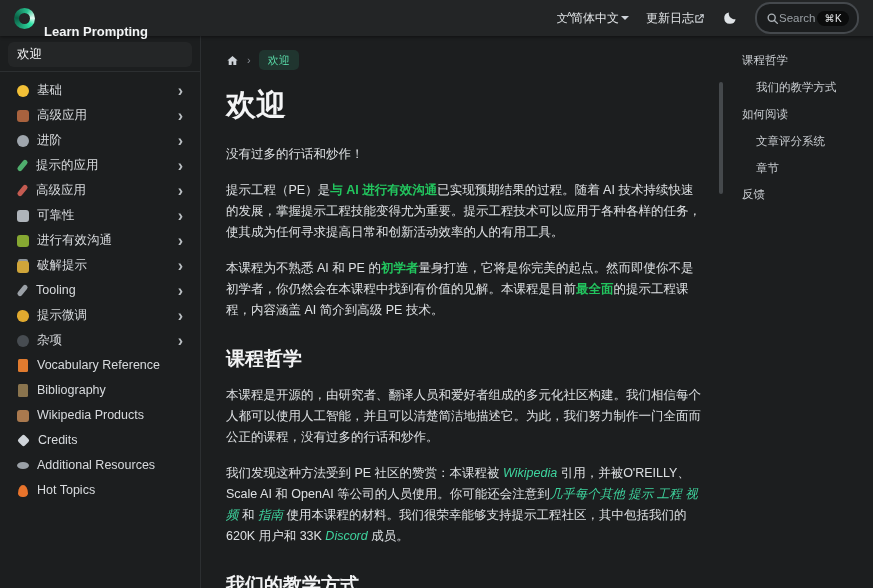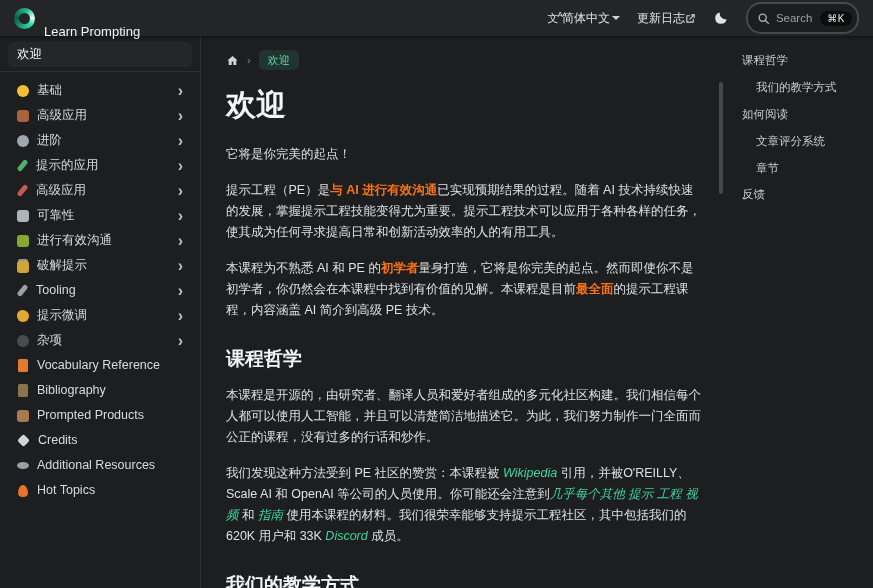--- a/index.html
+++ b/index.html
@@ -17,31 +17,31 @@
     background: #232526;
     display: flex; align-items: center; justify-content: space-between;
     padding: 0 14px;
     box-shadow: 0 1px 3px rgba(0,0,0,.45);
     position: relative; z-index: 5;
   }
   .nav-left { display: flex; align-items: center; gap: 9px; cursor: pointer; }
   .logo { width: 21px; height: 21px; border-radius: 50%; position: relative; flex: none;
     background: conic-gradient(from 130deg, #2fe3a6, #0a5f45 40%, #27c28e 70%, #eafff6 88%, #2fe3a6); }
   .logo::after { content:""; position:absolute; inset:5px; border-radius:50%; background:#232526; }
-  .brand { font-size: 13px; font-weight: normal; color: #f2f4f5; margin-top: 27px; }
+  .brand { font-size: 13px; font-weight: bold; color: #f2f4f5; margin-top: 27px; }
   .nav-right { display: flex; align-items: center; gap: 17px; }
   .nav-item { display: flex; align-items: center; font-size: 12px; color: #e3e6e8; cursor: pointer; }
   .i18n { font-size: 11px; color: #dfe3e6; letter-spacing: -1px; }
   .i18n .i18n-a { font-size: 8px; vertical-align: super; }
   .caret { width: 0; height: 0; border-left: 4px solid transparent; border-right: 4px solid transparent; border-top: 4px solid #cfd4d9; margin-left: 2px; }
   .theme-toggle { display:flex; align-items:center; cursor:pointer; }
   .search {
-    display: flex; align-items: center; gap: 6px;
+    display: flex; align-items: center; 
     background: #1b1d1e; border: 2px solid #45494d; border-radius: 15px;
-    height: 32px; padding: 0 5px 0 9px; cursor: pointer; min-width: 104px; justify-content: flex-end;
+    height: 32px; padding: 0 5px 0 9px; cursor: pointer; min-width: 104px;
   }
   .search-ph { font-size: 11.5px; color: #9aa0a5; }
   .kbd {
     background: #0b0c0c; color: #e8eaec; font-size: 10px;
     border-radius: 9px; padding: 2px 7px; margin-left: 2px; letter-spacing: .5px;
   }
 
   
   .shell { flex: 1; display: flex; overflow: hidden; }
 
@@ -66,21 +66,21 @@
   .shape-sparkle { width: 9px !important; height: 9px !important; transform: rotate(45deg); border-radius: 2px; margin: 0 2px; }
   .mi-chevron { margin-left: auto; color: #bcc1c5; font-size: 16px; font-weight: bold; line-height: 10px; }
 
   
   .main { flex: 1; padding: 14px 24px 0 25px; overflow: hidden; position: relative; }
   .breadcrumb { display: flex; align-items: center; gap: 8px; margin-bottom: 15px; }
   .bc-sep { color: #8a9097; font-size: 11px; }
   .crumb-badge { background: rgba(62,212,158,.13); color: #57d7a5; font-size: 11px; padding: 2.5px 9px; border-radius: 5px; cursor: pointer; }
   .article h1 { font-size: 30px; color: #f4f5f6; margin: 0 0 18px; font-weight: bold; }
   .article p { font-size: 12.5px; line-height: 1.68; margin: 0 0 15px; color: #dde0e3; }
-  .article strong { color: #f97316; }
+  .article strong { color: #22c55e; }
   .article h2 { font-size: 19px; color: #f2f3f4; margin: 25px 0 13px; font-weight: bold; }
   .link { color: #3ed49e; text-decoration: none; cursor: pointer; font-style: italic; }
   .scroll-thumb { position: absolute; right: 3px; top: 46px; width: 4px; height: 112px; border-radius: 2px; background: #53585c; opacity: .75; cursor: grab; }
 
   
   .toc { width: 147px; flex: none; padding: 17px 8px 0 16px; overflow: hidden; }
   .toc-link { display: block; font-size: 11.5px; color: #c9cdd1; text-decoration: none; margin-bottom: 12.5px; line-height: 1.25; cursor: pointer; }
   .toc-link.lvl2 { padding-left: 14px; }
 </style>
 </head>
@@ -189,21 +189,21 @@
           <div class="menu-item">
             <span class="mi-icon shape-book" style="background: rgb(224, 123, 47);"></span>
             <span class="mi-label">Vocabulary Reference</span>
           </div>
           <div class="menu-item">
             <span class="mi-icon shape-book" style="background: rgb(138, 116, 78);"></span>
             <span class="mi-label">Bibliography</span>
           </div>
           <div class="menu-item">
             <span class="mi-icon shape-square" style="background: rgb(169, 121, 78);"></span>
-            <span class="mi-label">Prompted Products</span>
+            <span class="mi-label">Wikipedia Products</span>
           </div>
           <div class="menu-item">
             <span class="mi-icon shape-sparkle" style="background: rgb(207, 212, 217);"></span>
             <span class="mi-label">Credits</span>
           </div>
           <div class="menu-item">
             <span class="mi-icon shape-ellipse" style="background: rgb(154, 160, 166);"></span>
             <span class="mi-label">Additional Resources</span>
           </div>
           <div class="menu-item">
@@ -217,21 +217,21 @@
       <div class="breadcrumb">
         <svg width="13" height="13" viewBox="0 0 24 24" fill="#cfd4d9">
             <path d="M12 3.5 2.5 12H5v8.5h5.5V14h3v6.5H19V12h2.5z"></path>
           </svg>
         <span class="bc-sep">›</span>
         <span class="crumb-badge">欢迎</span>
       </div>
       <article class="article">
         <h1>欢迎</h1>
         <div>
-            <p><span>它将是你完美的起点！</span></p>
+            <p><span>没有过多的行话和炒作！</span></p>
             <p><span>提示工程（PE）是</span><strong>与 AI 进行有效沟通</strong><span>已实现预期结果的过程。随着 AI 技术持续快速的发展，掌握提示工程技能变得尤为重要。提示工程技术可以应用于各种各样的任务，使其成为任何寻求提高日常和创新活动效率的人的有用工具。</span></p>
             <p><span>本课程为不熟悉 AI 和 PE 的</span><strong>初学者</strong><span>量身打造，它将是你完美的起点。然而即使你不是初学者，你仍然会在本课程中找到有价值的见解。本课程是目前</span><strong>最全面</strong><span>的提示工程课程，内容涵盖 AI 简介到高级 PE 技术。</span></p>
             <h2>课程哲学</h2>
             <p><span>本课程是开源的，由研究者、翻译人员和爱好者组成的多元化社区构建。我们相信每个人都可以使用人工智能，并且可以清楚简洁地描述它。为此，我们努力制作一门全面而公正的课程，没有过多的行话和炒作。</span></p>
             <p><span>我们发现这种方法受到 PE 社区的赞赏：本课程被 </span><a class="link" href="#">Wikipedia</a><span> 引用，并被O'REILLY、Scale AI 和 OpenAI 等公司的人员使用。你可能还会注意到</span><a class="link" href="#">几乎每个其他</a><span> </span><a class="link" href="#">提示</a><span> </span><a class="link" href="#">工程</a><span> </span><a class="link" href="#">视频</a><span> 和 </span><a class="link" href="#">指南</a><span> 使用本课程的材料。我们很荣幸能够支持提示工程社区，其中包括我们的 620K 用户和 33K </span><a class="link" href="#">Discord</a><span> 成员。</span></p>
             <h2>我们的教学方式</h2>
           </div>
       </article>
       <div class="scroll-thumb"></div>
     </main>

